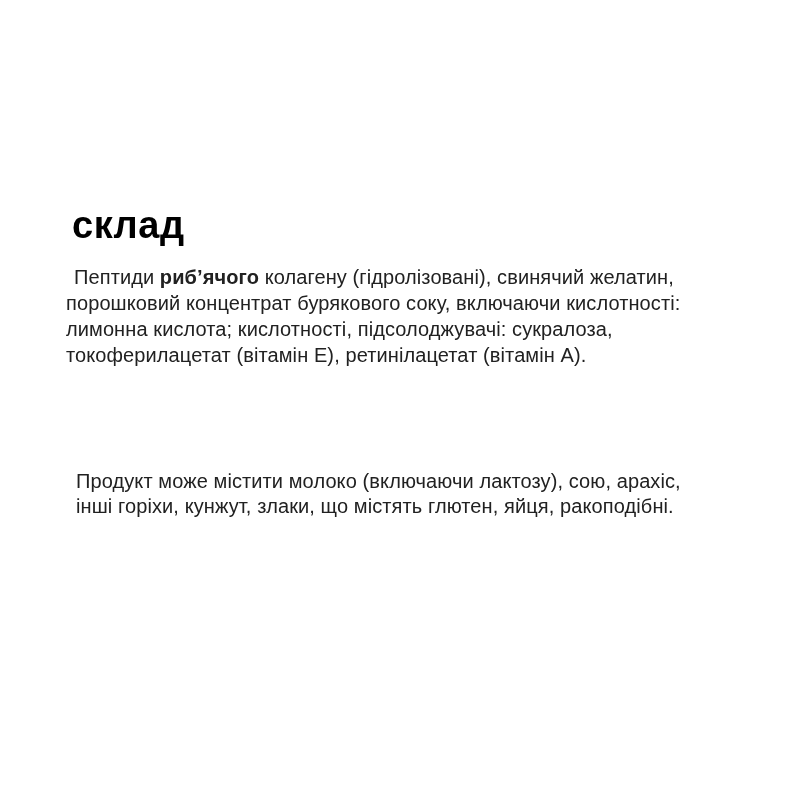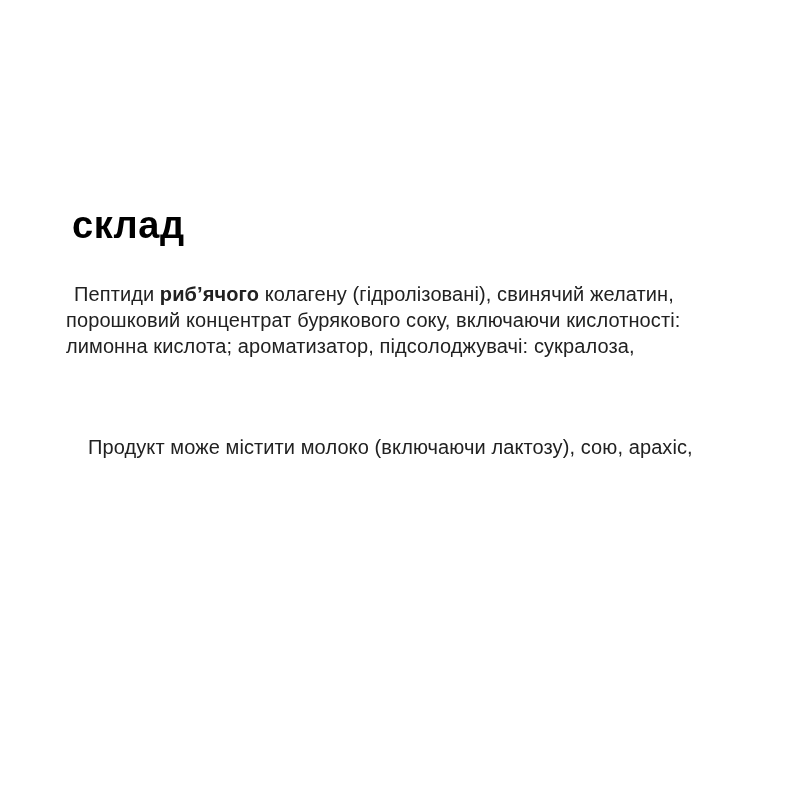--- a/index.html
+++ b/index.html
@@ -37,46 +37,47 @@
     font-size: 20px;
     color: #212121;
     letter-spacing: 0.1px;
   }
   .para .line {
     display: block;
     white-space: nowrap;
   }
   .ingredients {
     left: 66px;
-    top: 281px;
+    top: 264px;
     line-height: 26px;
   }
   .ingredients .line.first {
     text-indent: 8px;
   }
   .bold-word {
     font-weight: 700;
   }
   .allergens {
     left: 76px;
-    top: 435px;
+    top: 469px;
     line-height: 25px;
-    margin-left: 12px;
   }
 </style>
 </head>
 <body>
 
 <div class="canvas">
 
   <h1 class="heading">склад</h1>
 
   <p class="para ingredients">
     <span class="line first"><span>Пептиди </span><span class="bold-word">риб’ячого</span><span> колагену (гідролізовані), свинячий желатин,</span></span>
     <span class="line">порошковий концентрат бурякового соку, включаючи кислотності:</span>
-    <span class="line">лимонна кислота; ароматизатор, підсолоджувачі: сукралоза,</span>
+    <span class="line">лимонна кислота; кислотності, підсолоджувачі: сукралоза,</span>
+    <span class="line">токоферилацетат (вітамін E), ретинілацетат (вітамін A).</span>
   </p>
 
   <p class="para allergens">
     <span class="line">Продукт може містити молоко (включаючи лактозу), сою, арахіс,</span>
+    <span class="line">інші горіхи, кунжут, злаки, що містять глютен, яйця, ракоподібні.</span>
   </p>
 
 </div>
 
 </body></html>

